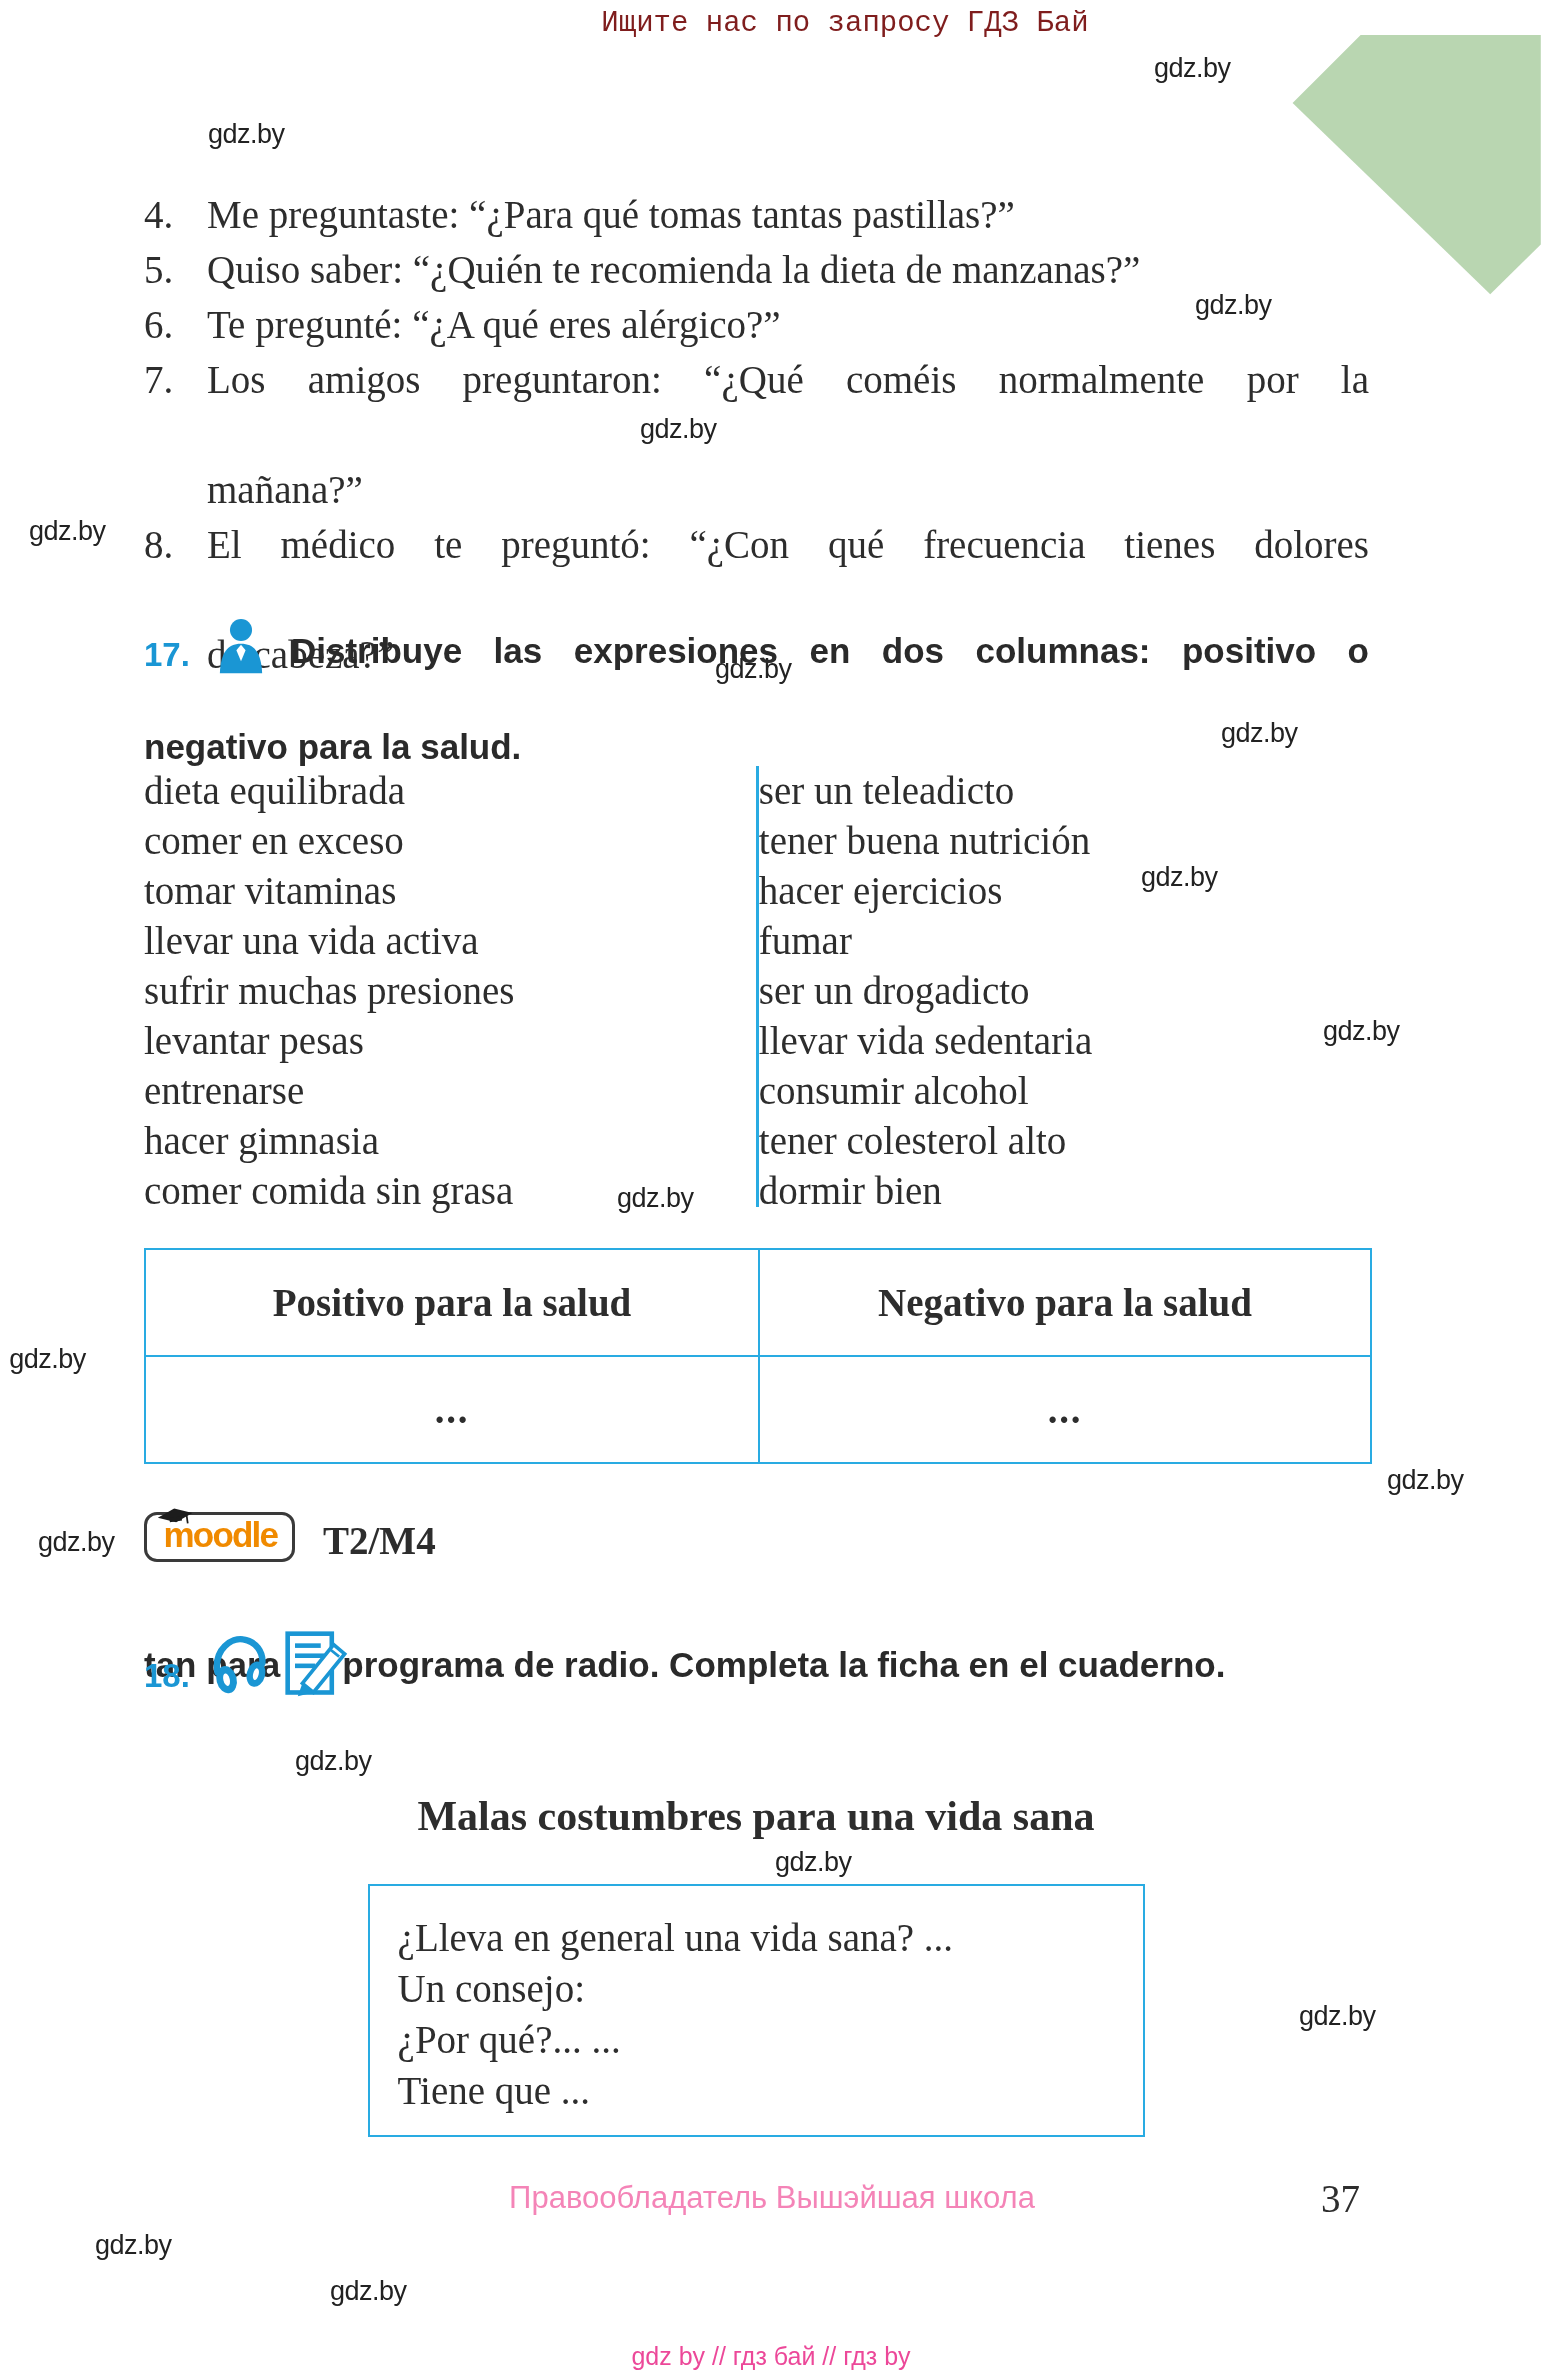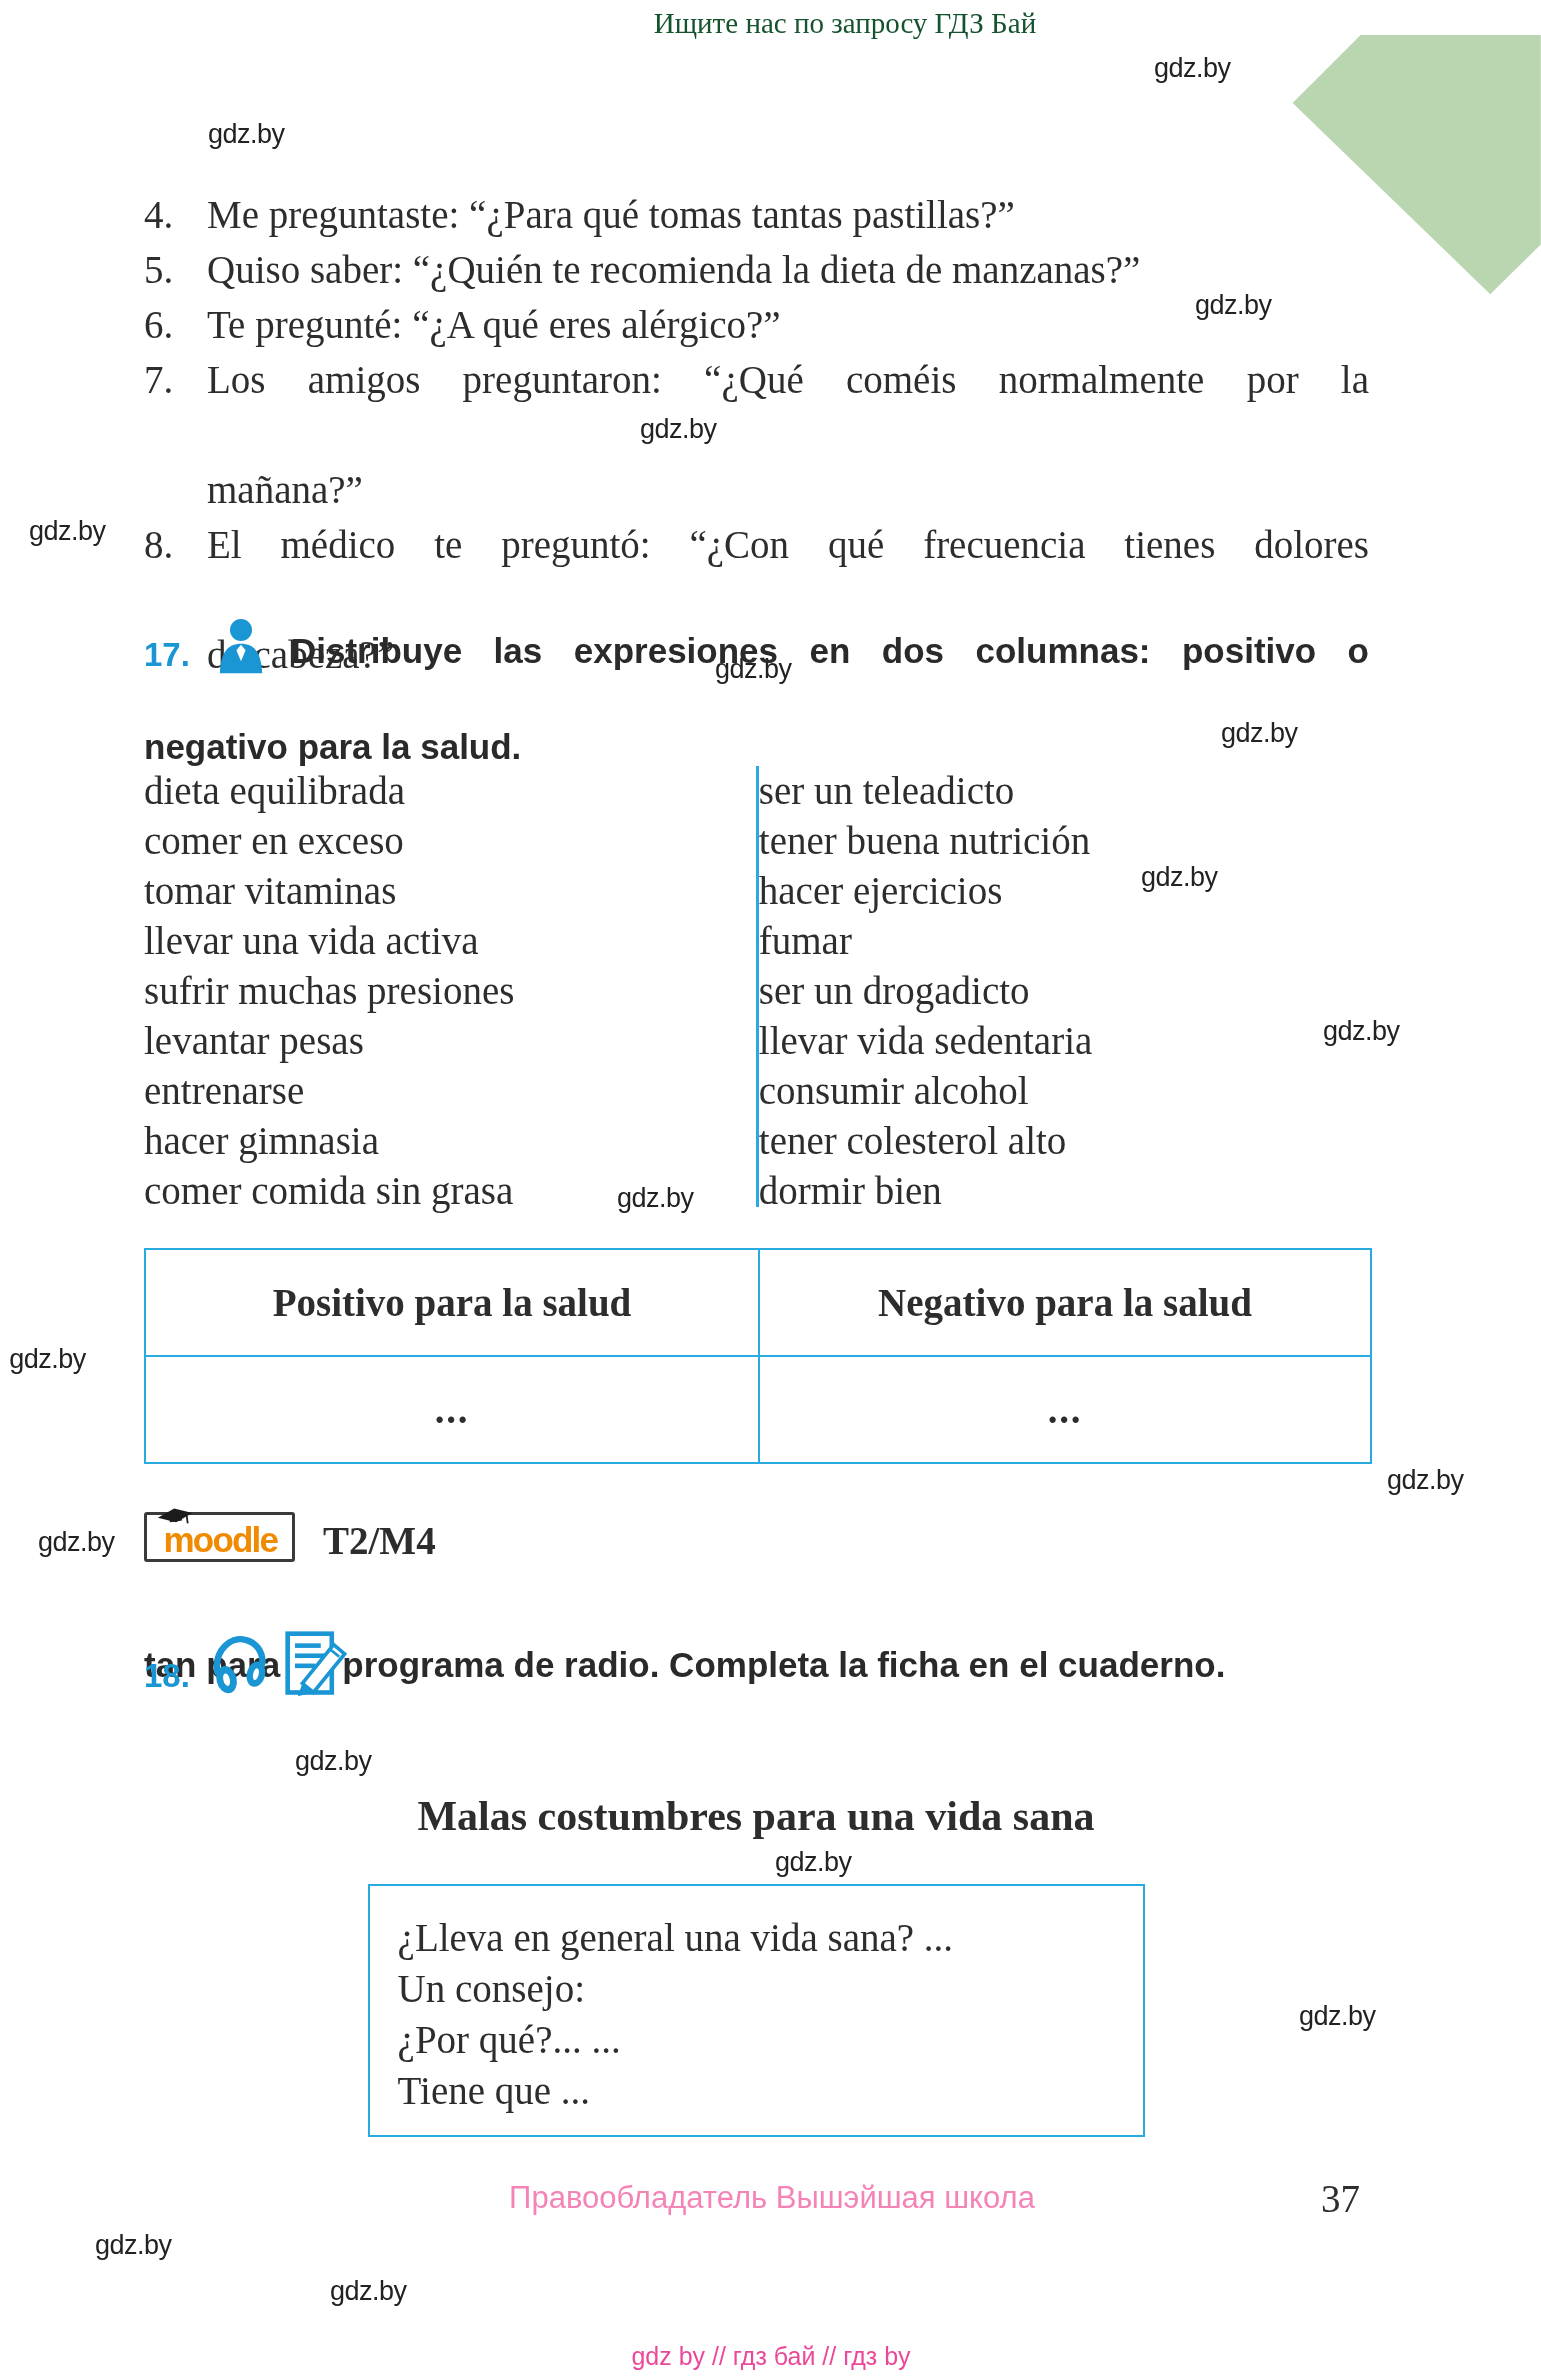--- a/index.html
+++ b/index.html
@@ -13,22 +13,22 @@
     color:#2d2d2d;
   }
   
   .abs{position:absolute;}
   .ln{display:block;}
   .j{text-align:justify;}
   .j::after{content:"";display:inline-block;width:100%;height:0;}
   
   .top-banner{
     left:845px;top:7.4px;transform:translateX(-50%);
-    font-family:Liberation Serif, serif;
-    font-size:29px;color:#14532d;white-space:nowrap;
+    font-family:Liberation Mono, monospace;
+    font-size:29px;color:#7f1d1d;white-space:nowrap;
   }
   .corner-svg{right:0;top:0;}
   
   .wm{
     position:absolute;
     font-family:"Liberation Sans",sans-serif;
     font-size:27px;color:#222;letter-spacing:-0.5px;white-space:nowrap;
   }
   
   .qlist{left:144px;top:187px;width:1225px;font-size:39px;line-height:55px;}
@@ -59,22 +59,22 @@
   }
   .cell{display:flex;align-items:center;justify-content:center;
     border-left:2.8px solid #29abe2;border-top:2.8px solid #29abe2;}
   .cell:nth-child(odd){border-left:none;}
   .cell:nth-child(-n+2){border-top:none;}
   .cell.head{font-weight:bold;font-size:39px;}
   .cell.body{font-weight:bold;font-size:39px;letter-spacing:1.8px;}
   
   .moodle-badge{
     left:144px;top:1512px;height:50px;
-    display:flex;align-items:flex-end;
-    border:3.7px solid #3a3a3a;border-radius:3px;background:#fff;
+    display:flex;align-items:flex-start;
+    border:3.7px solid #3a3a3a;border-radius:13px;background:#fff;
     padding:1.8px 14.7px 1.8px 16.5px;box-sizing:border-box;
   }
   .moodle-text{
     font-family:"Liberation Sans",sans-serif;font-weight:bold;
     font-size:35px;color:#f08a00;letter-spacing:-1.8px;line-height:1;
   }
   .moodle-cap{position:absolute;left:11px;top:-7.4px;transform:rotate(-8deg);}
   .moodle-ref{left:323px;top:1518px;font-weight:bold;font-size:39px;color:#2d2d2d;}
   
   .card-title{left:144px;top:1792px;width:1224px;text-align:center;

